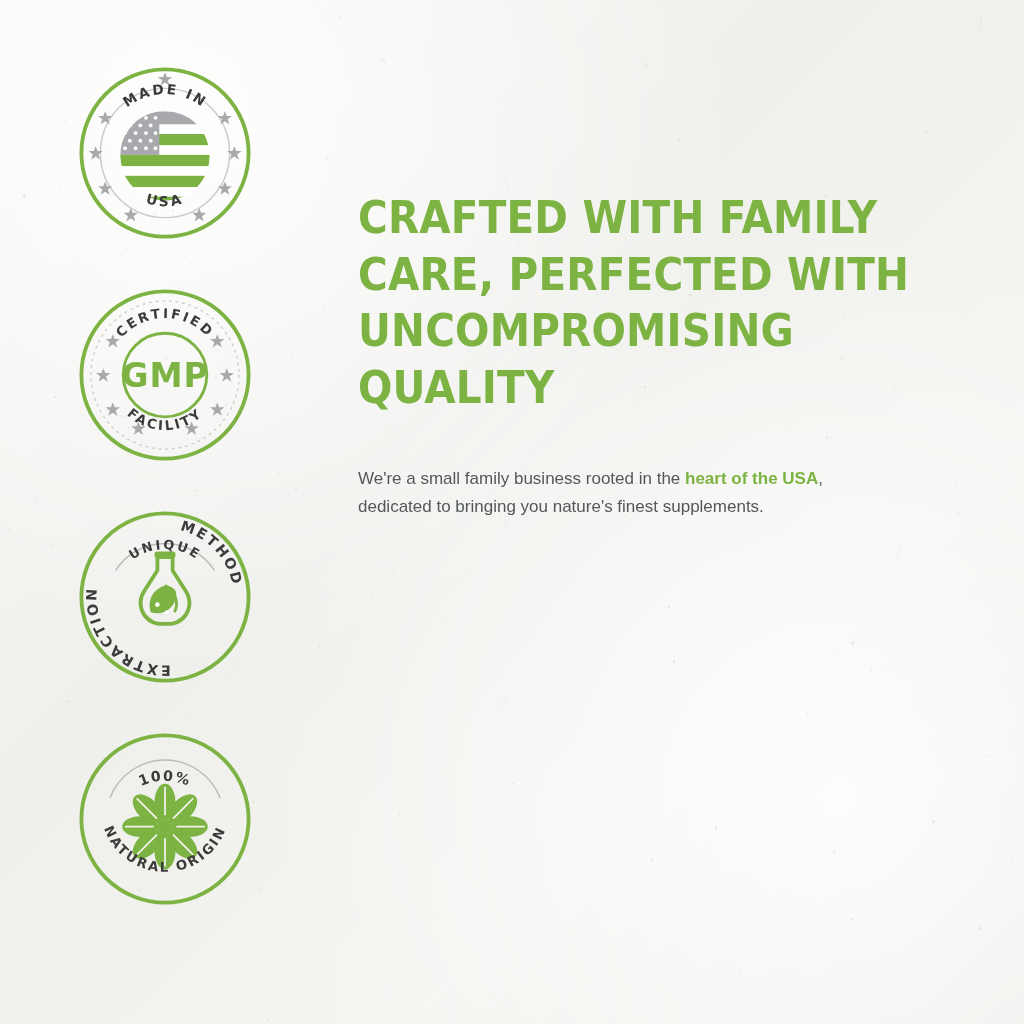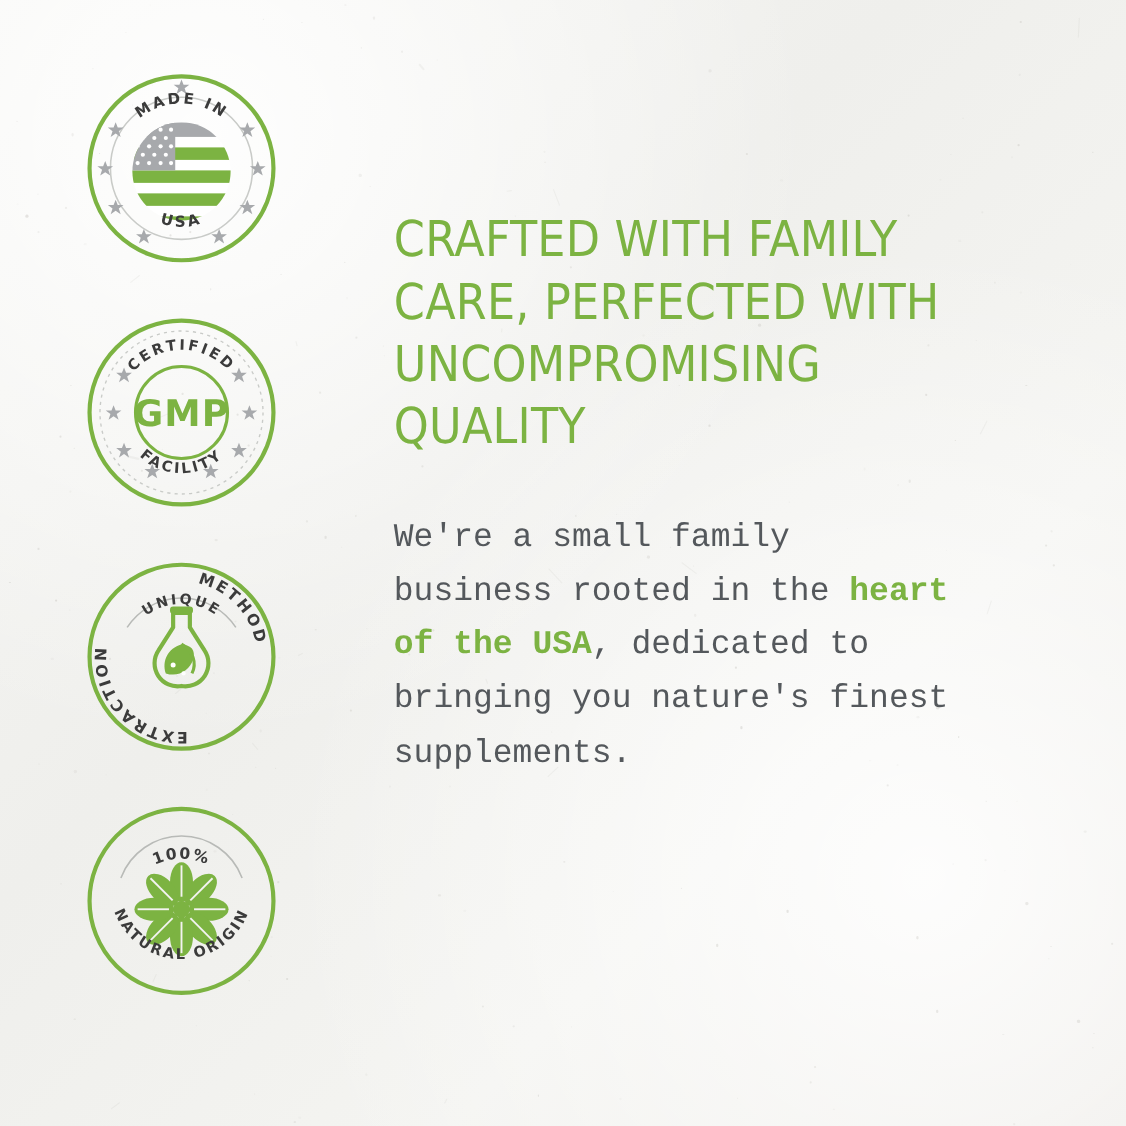--- a/index.html
+++ b/index.html
@@ -62,34 +62,34 @@
   
   .content {
     flex: 1;
     padding: 190px 110px 0 28px;
     box-sizing: border-box;
   }
   .headline {
     color: #7cb342;
     font-size: 45px;
     line-height: 1.26;
-    font-weight: 400;
+    font-weight: 700;
     letter-spacing: 0.2px;
     margin: 0 0 48px 0;
     font-family: "DejaVu Sans", sans-serif;
     font-stretch: condensed;
     text-transform: uppercase;
   }
   .para {
     color: #54585c;
-    font-size: 30px;
+    font-size: 17px;
     line-height: 1.64;
     margin: 0 0 28px 0;
     max-width: 520px;
-    font-family: Liberation Mono, monospace;
+    font-family: Liberation Sans, sans-serif;
   }
   .para:last-child { margin-bottom: 0; }
   .hl {
     color: #7cb342;
     font-weight: 700;
   }
 </style>
 </head>
 <body>
 

